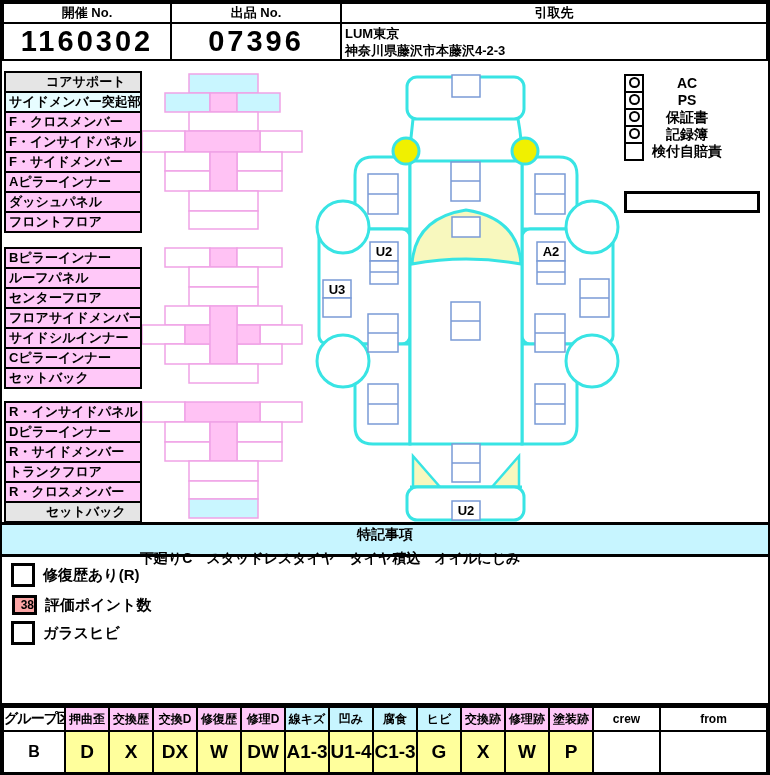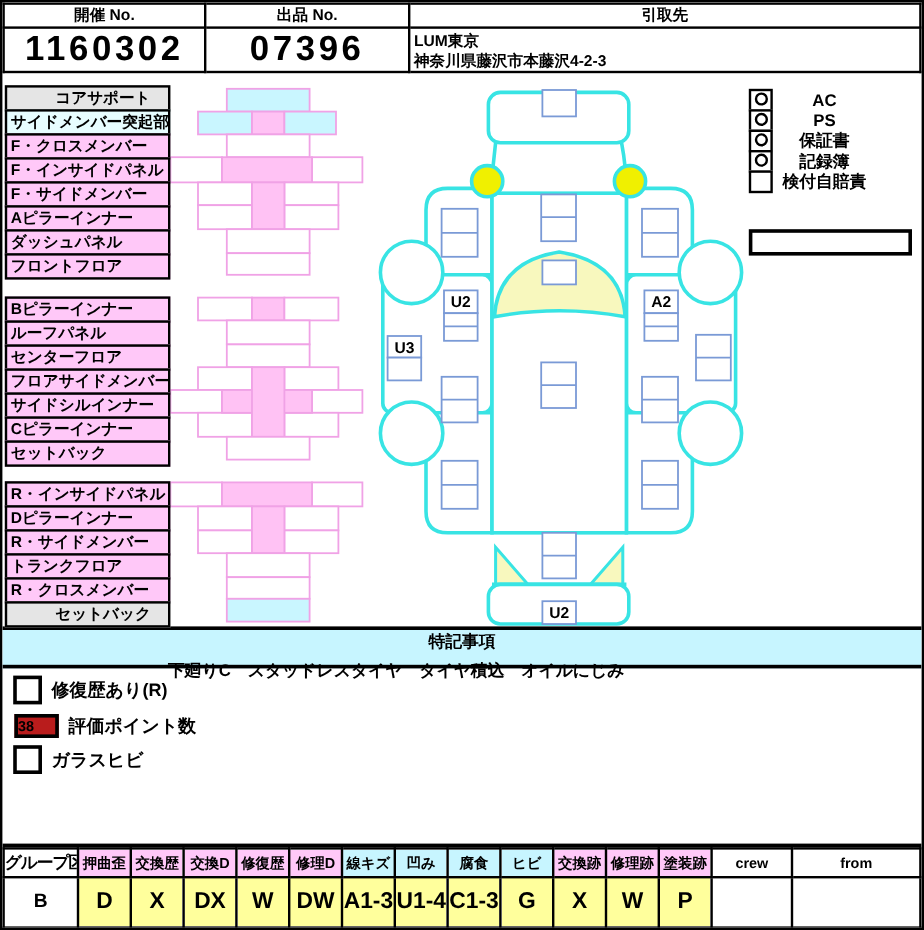--- a/index.html
+++ b/index.html
@@ -32,22 +32,22 @@
   #checksLabels{position:absolute;left:650px;top:14px;}
   .rcl{height:17px;font-size:14px;font-weight:bold;line-height:17px;white-space:nowrap;text-align:center;}
   #emptyBox{position:absolute;left:622px;top:130px;width:136px;height:22px;border:3px solid #000;background:#fff;}
   
   #tokki{width:100%;height:181px;border-bottom:3px solid #000;position:relative;}
   #tokkiBar{height:32px;background:#C7F5FF;border-bottom:3px solid #000;text-align:center;
             font-size:14px;font-weight:bold;line-height:19px;}
   #tokkiNote{position:absolute;left:138px;top:25px;font-size:14px;font-weight:bold;white-space:pre;}
   .tkRow{position:absolute;display:flex;align-items:center;}
   .tkBox{width:24px;height:24px;border:3px solid #000;background:#fff;}
-  .tkBoxSm{width:37px;height:20px;border:3px solid #000;background:#b91c1c;font-size:12px;font-weight:bold;
-           text-align:left;line-height:15px;}
+  .tkBoxSm{width:25px;height:20px;border:3px solid #000;background:#fca5a5;font-size:12px;font-weight:bold;
+           text-align:right;line-height:15px;}
   .tkLbl{margin-left:8px;font-size:15px;font-weight:bold;white-space:nowrap;}
   #tkR1{left:9px;top:38px;} #tkR2{left:10px;top:70px;} #tkR3{left:9px;top:96px;}
   
   #btbl{width:100%;border-collapse:collapse;table-layout:fixed;}
   #btbl th,#btbl td{border:2px solid #000;padding:0;text-align:center;overflow:hidden;}
   #btbl th{height:24px;font-size:12px;font-weight:bold;white-space:nowrap;}
   #btbl td{height:42px;font-size:19px;font-weight:bold;}
   #btbl th[data-bg="pink"]{background:#FFC8F8;}
   #btbl th[data-bg="cyan"]{background:#C7F5FF;}
   #btbl th[data-bg="white"]{background:#fff;}

